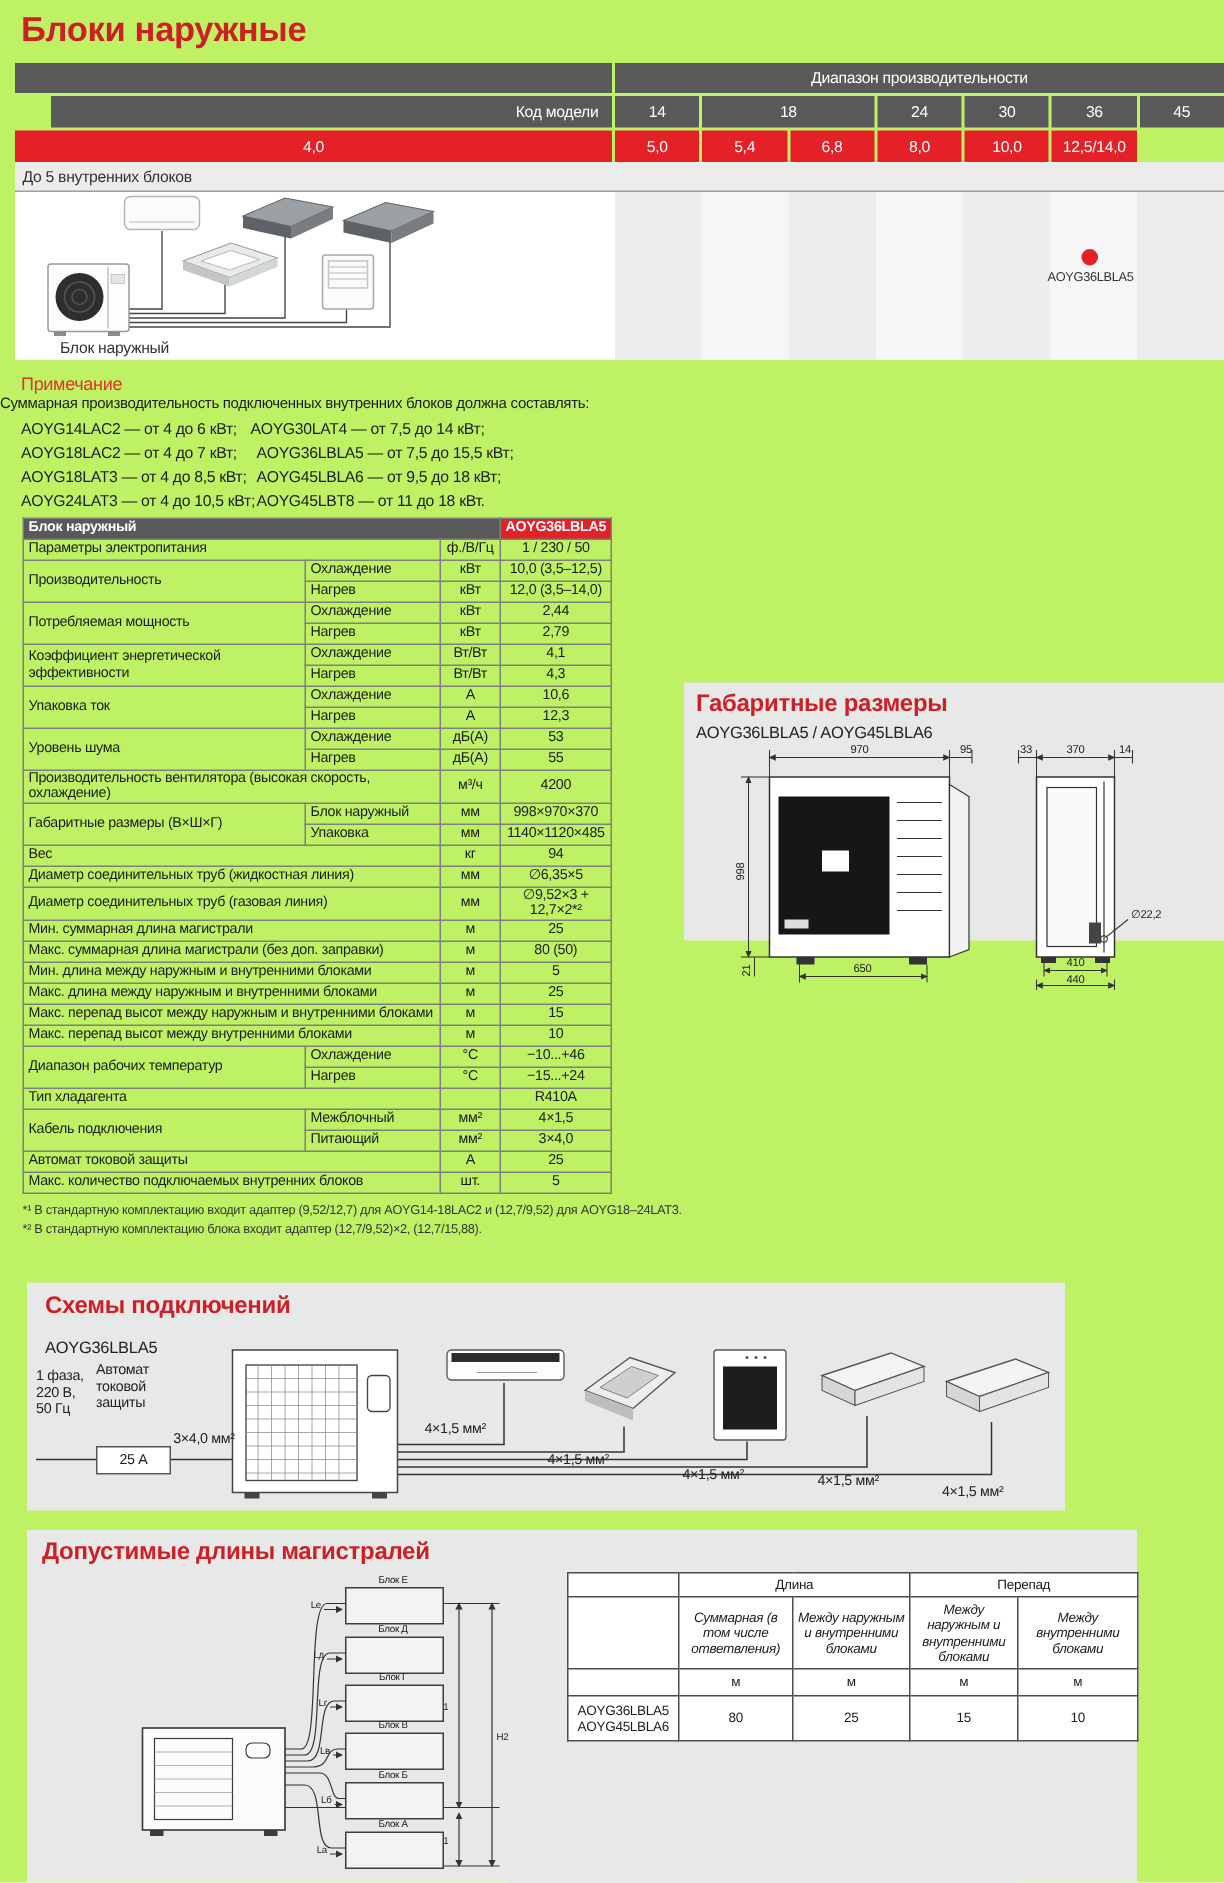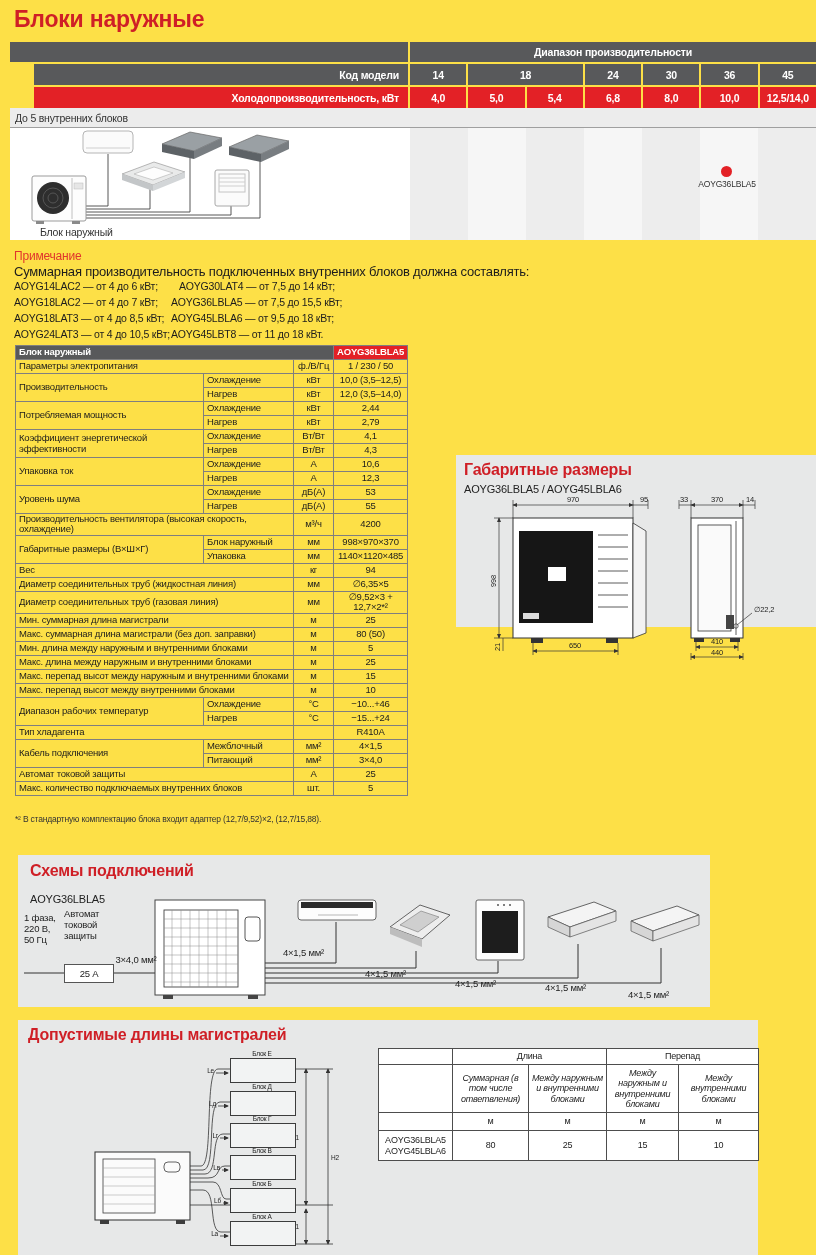--- a/index.html
+++ b/index.html
@@ -1,46 +1,46 @@
 <!DOCTYPE html>
 <html><head>
 <meta charset="utf-8">
 <style>
   html,body{margin:0;padding:0;background:#fff;}
   body{font-family:"Liberation Sans","DejaVu Sans",sans-serif;color:#1c1c1c;}
-  #page{position:relative;width:816px;height:1255px;background:#fde047;overflow:hidden;
+  #page{position:relative;width:816px;height:1255px;background:#bef264;overflow:hidden;
         font-family:"Liberation Sans","DejaVu Sans",sans-serif;letter-spacing:-0.2px;}
   .abs{position:absolute;}
   
   .page-title{left:14px;top:6px;font-size:23px;font-weight:bold;color:#cf1f26;}
   .section-title{font-size:16px;font-weight:bold;color:#cf1f26;}
   
   .cap-grid{left:10px;top:42px;width:806px;display:grid;
             grid-template-columns:398px repeat(7,1fr);
             grid-template-rows:20px 21px 21px;gap:2px;}
   .cap-cell{display:flex;align-items:center;justify-content:center;
-            color:#fff;font-weight:bold;font-size:10.5px;}
+            color:#fff;font-weight:normal;font-size:10.5px;}
   .cap-dark{background:#58595b;}
   .cap-red{background:#e32126;}
   .cap-label{justify-content:flex-end;padding-right:9px;margin-left:24px;}
   .span7{grid-column:span 7;}
   .span2{grid-column:span 2;}
   
   .lineup-note-strip{left:10px;top:108px;width:806px;height:19px;background:#ececec;
                      border-bottom:1px solid #9f9f9f;display:flex;align-items:center;}
   .lineup-note-strip span{font-size:10.5px;padding-left:5px;color:#333;}
   .lineup-area{left:10px;top:128px;width:806px;height:112px;background:#fff;}
   .stripe{position:absolute;top:0;height:112px;width:58px;}
   .stripe-a{background:#ededed;} .stripe-b{background:#f6f6f6;}
   .dot{left:721px;top:166px;width:11px;height:11px;border-radius:50%;background:#e32126;}
   .dot-label{left:681px;top:179px;width:92px;text-align:center;font-size:8.5px;color:#333;}
   .outdoor-caption{left:40px;top:226px;font-size:10.5px;color:#333;}
   
   .notes-title{left:14px;top:249px;font-size:12px;color:#e0342c;}
-  .notes-intro{left:14px;top:264px;font-size:13px;}
+  .notes-intro{left:0;top:264px;font-size:10px;}
   .note-line{font-size:10.5px;height:16px;}
   
   .spec-table{left:15px;top:345px;width:392px;border-collapse:collapse;table-layout:fixed;}
   .spec-table td,.spec-table th{border:1px solid #7f7f7f;padding:0 3px;font-size:9.5px;
        line-height:1.1;height:13px;overflow:hidden;}
   .spec-h-left{background:#58595b;color:#fff;text-align:left;font-size:11.5px;
        font-weight:bold;height:19px;border:1px solid #58595b;padding-left:5px;}
   .spec-h-model{background:#e32126;color:#fff;text-align:center;font-size:10.5px;
        font-weight:bold;border:1px solid #e32126;}
   .sp-name{text-align:left;}
@@ -84,21 +84,20 @@
   <div class="abs cap-grid">
     <div class="cap-cell cap-dark"></div>
     <div class="cap-cell cap-dark span7">Диапазон производительности</div>
     <div class="cap-cell cap-dark cap-label">Код модели</div>
     <div class="cap-cell cap-dark">14</div>
     <div class="cap-cell cap-dark span2">18</div>
     <div class="cap-cell cap-dark">24</div>
     <div class="cap-cell cap-dark">30</div>
     <div class="cap-cell cap-dark">36</div>
     <div class="cap-cell cap-dark">45</div>
-    <div class="cap-cell cap-red cap-label">Холодопроизводительность, кВт</div>
     <div class="cap-cell cap-red">4,0</div>
     <div class="cap-cell cap-red">5,0</div>
     <div class="cap-cell cap-red">5,4</div>
     <div class="cap-cell cap-red">6,8</div>
     <div class="cap-cell cap-red">8,0</div>
     <div class="cap-cell cap-red">10,0</div>
     <div class="cap-cell cap-red">12,5/14,0</div>
   </div>
 
   <div class="abs lineup-note-strip">
@@ -163,21 +162,21 @@
   <div class="abs dot"></div>
   <div class="abs dot-label">AOYG36LBLA5</div>
   <div class="abs outdoor-caption">Блок наружный</div>
 
   <div class="abs notes-title">Примечание</div>
   <div class="abs notes-intro">Суммарная производительность подключенных внутренних блоков должна составлять:</div>
   <div class="abs note-line" style="left:14px;top:280px">AOYG14LAC2 — от 4 до 6 кВт;</div>
   <div class="abs note-line" style="left:14px;top:296px">AOYG18LAC2 — от 4 до 7 кВт;</div>
   <div class="abs note-line" style="left:14px;top:312px">AOYG18LAT3 — от 4 до 8,5 кВт;</div>
   <div class="abs note-line" style="left:14px;top:328px">AOYG24LAT3 — от 4 до 10,5 кВт;</div>
-  <div class="abs note-line" style="left:179px;top:280px">AOYG30LAT4 — от 7,5 до 14 кВт;</div>
+  <div class="abs note-line" style="left:167px;top:280px">AOYG30LAT4 — от 7,5 до 14 кВт;</div>
   <div class="abs note-line" style="left:171px;top:296px">AOYG36LBLA5 — от 7,5 до 15,5 кВт;</div>
   <div class="abs note-line" style="left:171px;top:312px">AOYG45LBLA6 — от 9,5 до 18 кВт;</div>
   <div class="abs note-line" style="left:171px;top:328px">AOYG45LBT8 — от 11 до 18 кВт.</div>
 
   <table class="abs spec-table">
     <colgroup>
         <col style="width:188px">
         <col style="width:90px">
         <col style="width:40px">
         <col style="width:74px">
@@ -342,20 +341,21 @@
           <td class="sp-unit">А</td>
           <td class="sp-val">25</td>
         </tr>
         <tr>
           <td class="sp-name" rowspan="1" colspan="2">Макс. количество подключаемых внутренних блоков</td>
           <td class="sp-unit">шт.</td>
           <td class="sp-val">5</td>
         </tr>
       </tbody>
   </table>
+  <div class="abs footnote" style="left:15px;top:801px">*¹ В стандартную комплектацию входит адаптер (9,52/12,7) для AOYG14-18LAC2 и (12,7/9,52) для AOYG18–24LAT3.</div>
   <div class="abs footnote" style="left:15px;top:814px">*² В стандартную комплектацию блока входит адаптер (12,7/9,52)×2, (12,7/15,88).</div>
 
   <div class="abs panel dims-panel">
     <div class="abs section-title" style="left:8px;top:6px">Габаритные размеры</div>
     <div class="abs panel-label" style="left:8px;top:28px">AOYG36LBLA5 / AOYG45LBLA6</div>
     <svg class="abs" style="left:0;top:40px" width="360" height="165" viewBox="0 0 360 165">
       <defs>
         <marker id="arr" markerWidth="7" markerHeight="6" refX="6" refY="3" orient="auto">
           <path d="M0,0 L7,3 L0,6 z" fill="#333"></path>
         </marker>

